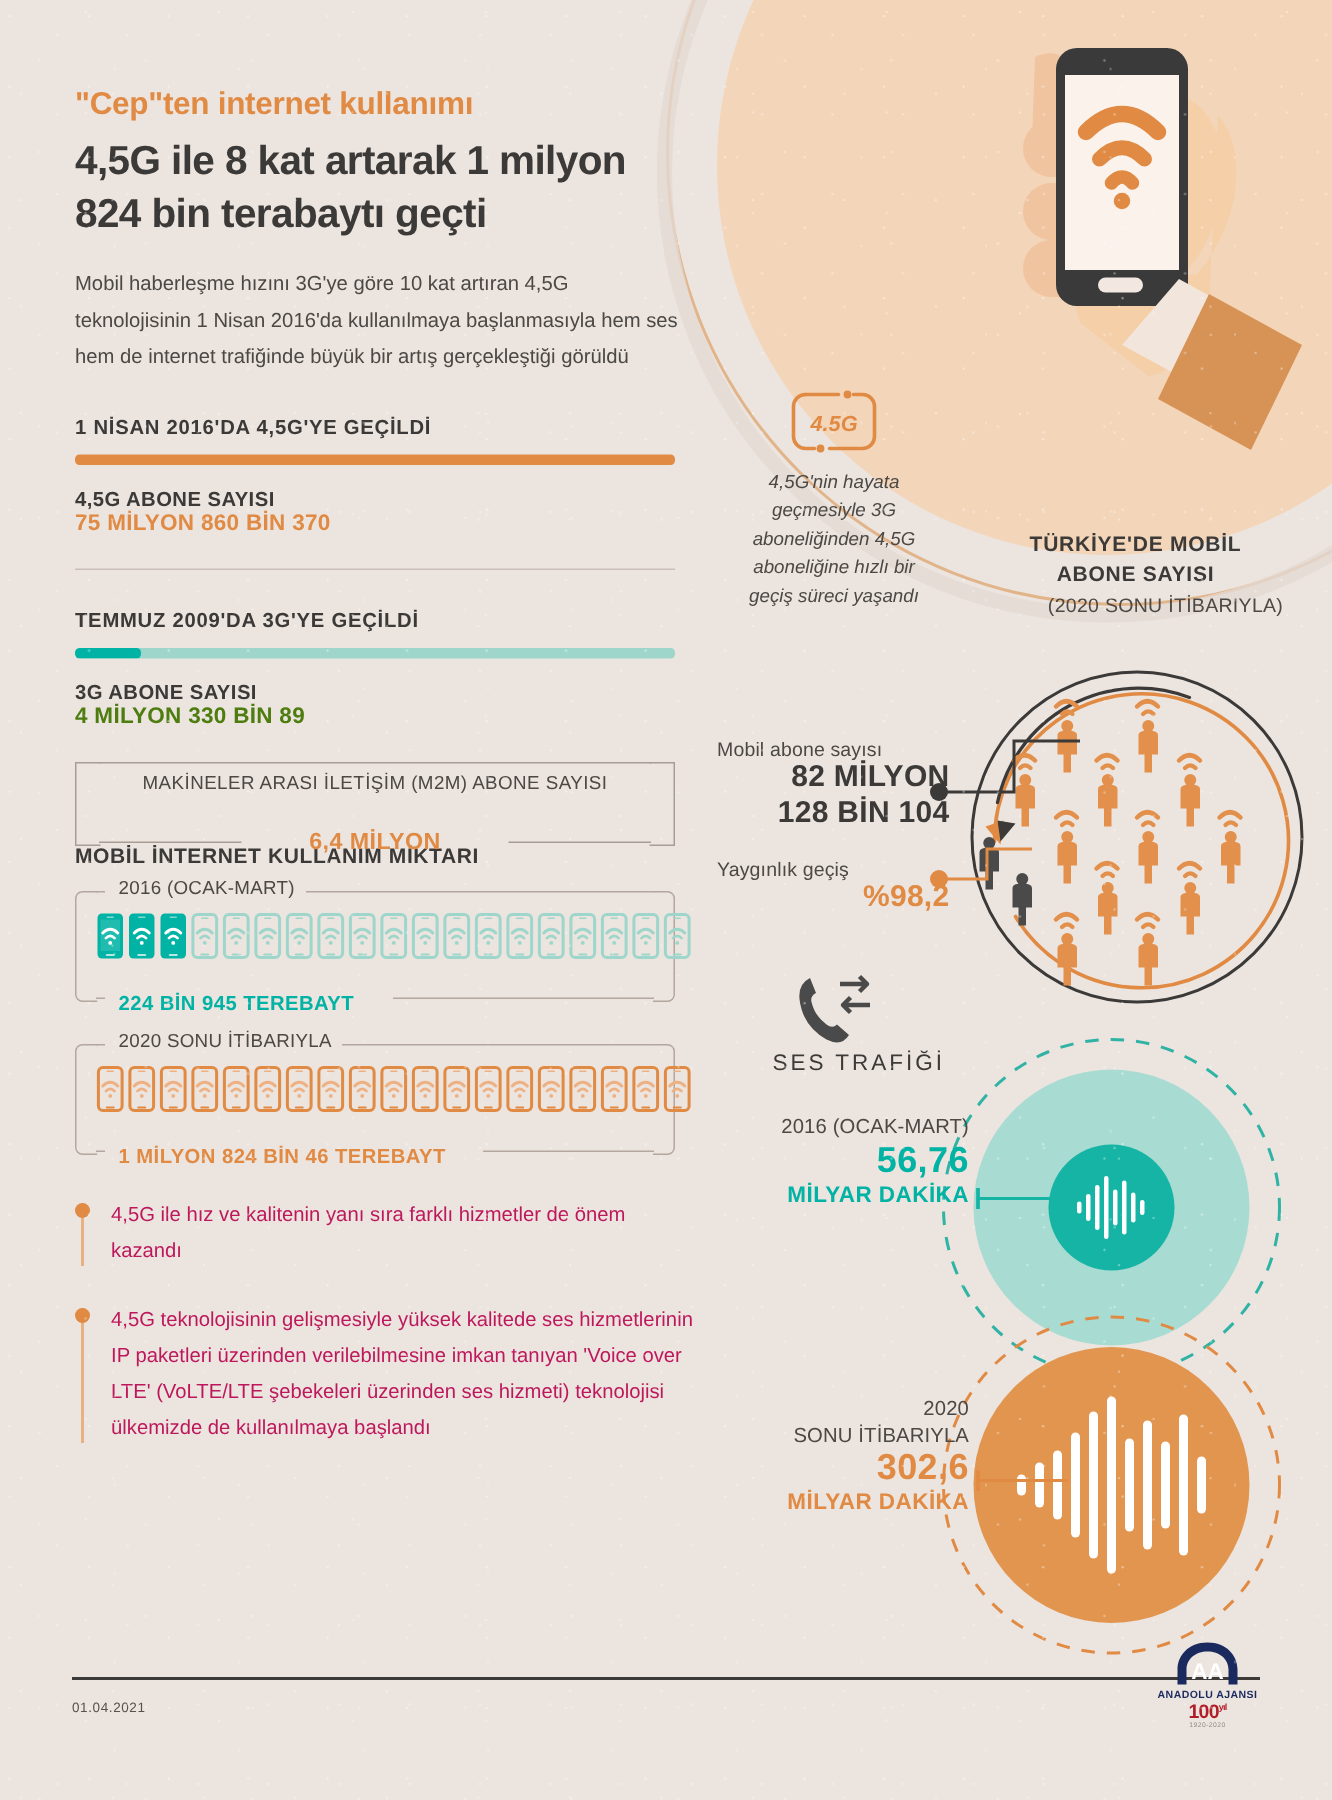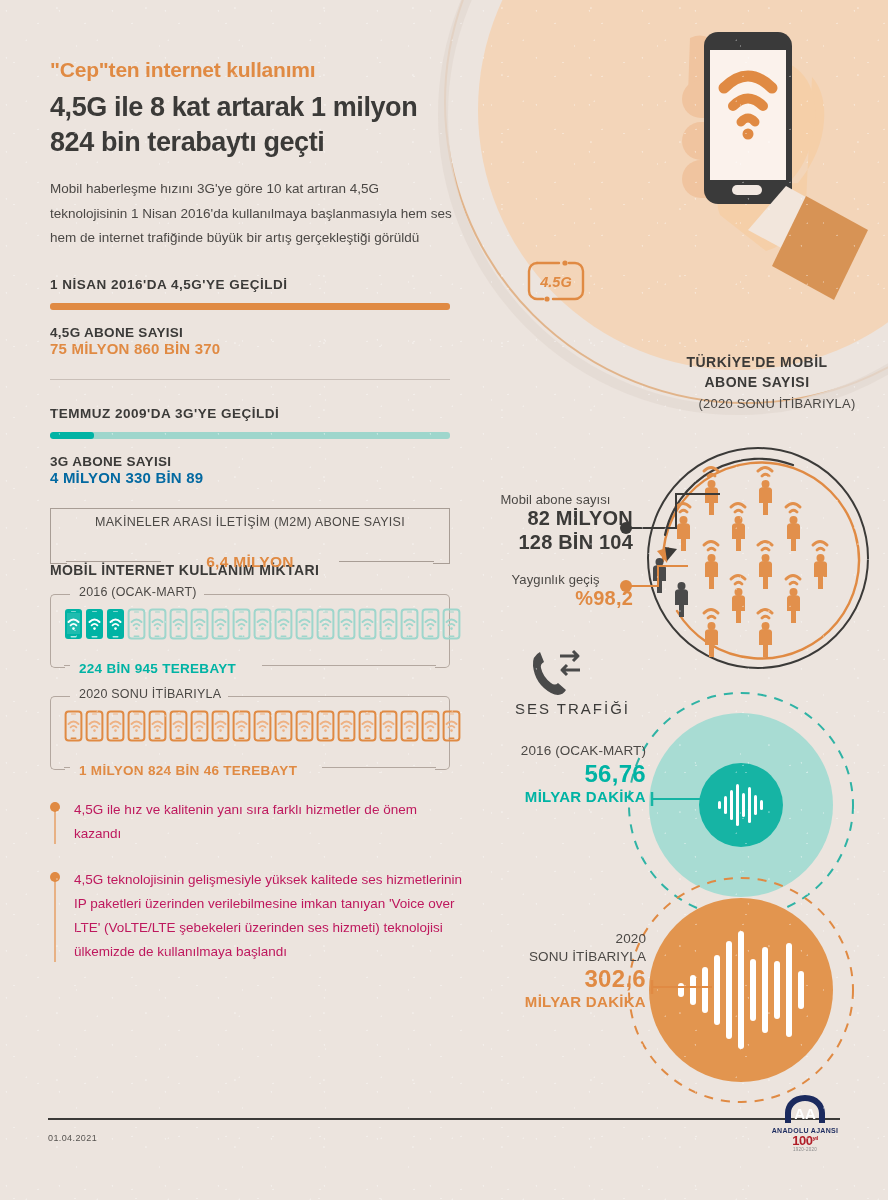--- a/index.html
+++ b/index.html
@@ -59,21 +59,21 @@
   .statblock{margin-top:26px;width:400px;}
   .stat-title{font-size:13.5px;font-weight:bold;letter-spacing:.5px;color:#3b3a38;}
   .bar{height:7px;border-radius:3px;margin-top:11px;position:relative;overflow:hidden;}
   .bar.orange{background:#e08a43;}
   .bar.teal{background:#9ed6cc;}
   .bar.teal .fill{position:absolute;left:0;top:0;height:100%;width:11%;background:#00b3a4;border-radius:3px;}
   .stat-row{display:flex;align-items:baseline;justify-content:space-between;margin-top:15px;flex-direction:column;}
   .stat-label{font-size:13.5px;font-weight:bold;letter-spacing:.3px;color:#3b3a38;}
   .stat-value{font-size:15px;font-weight:bold;letter-spacing:.2px;}
   .stat-value.orange{color:#e08a43;}
-  .stat-value.teal{color:#0369a1;}
+  .stat-value.teal{color:#4d7c0f;}
   .hr-thin{height:1px;background:#c9bfb8;margin:22px 0 0 0;width:400px;}
 
   
   .m2m{position:relative;margin-top:22px;width:400px;height:54px;}
   .m2m .br{position:absolute;border-color:#a89d95;border-style:solid;}
   .m2m .br-l{left:0;top:0;width:16px;height:100%;border-width:1px 0 1px 1px;}
   .m2m .br-r{right:0;top:0;width:16px;height:100%;border-width:1px 1px 1px 0;}
   .m2m .br-t{left:16px;right:16px;top:0;border-width:1px 0 0 0;}
   .m2m .br-bl{left:16px;bottom:0;width:95px;border-width:0 0 1px 0;}
   .m2m .br-brr{right:16px;bottom:0;width:95px;border-width:0 0 1px 0;}
@@ -128,21 +128,21 @@
 
   .tr-title{
     position:absolute;left:150px;top:352px;width:258px;text-align:center;
     font-size:14px;font-weight:bold;letter-spacing:.5px;line-height:1.45;color:#3b3a38;
   }
   .tr-sub{
     font-weight:normal;font-size:13px;letter-spacing:.2px;color:#4b4845;margin-left:40px;
   }
   .people-wrap{position:absolute;left:165px;top:443px;width:230px;height:230px;}
 
-  .annot-label{font-size:13px;color:#4b4845;text-align:center;letter-spacing:.1px;}
+  .annot-label{font-size:13px;color:#4b4845;text-align:left;letter-spacing:.1px;}
   .annot-big{font-size:20px;font-weight:bold;color:#3b3a38;text-align:right;line-height:1.18;letter-spacing:.2px;}
   .annot-big2{font-size:20px;font-weight:bold;color:#e08a43;text-align:right;letter-spacing:.2px;}
 
   .mob-annot{position:absolute;left:0;top:492px;width:155px;}
   .yay-annot{position:absolute;left:0;top:572px;width:155px;}
 
   .ses-icon{position:absolute;left:50px;top:648px;width:62px;height:52px;}
   .ses-title{
     position:absolute;left:12px;top:700px;width:140px;text-align:right;
     font-size:15px;font-weight:normal;letter-spacing:2px;color:#3b3a38;
@@ -599,20 +599,21 @@
     <div class="badge45">
       <svg width="62" height="42" viewBox="0 0 62 42">
         <path d="M12 3 h22" fill="none" stroke="#e08a43" stroke-width="2.4" stroke-linecap="round"></path>
         <path d="M44 3 h6 a8 8 0 0 1 8 8 v20 a8 8 0 0 1 -8 8 h-22" fill="none" stroke="#e08a43" stroke-width="2.4" stroke-linecap="round"></path>
         <path d="M18 39 h-6 a8 8 0 0 1 -8 -8 v-20 a8 8 0 0 1 8 -8" fill="none" stroke="#e08a43" stroke-width="2.4" stroke-linecap="round"></path>
         <circle cx="40" cy="3" r="2.6" fill="#e08a43"></circle>
         <circle cx="22" cy="39" r="2.6" fill="#e08a43"></circle>
         <text x="31" y="27" font-family="Liberation Sans, sans-serif" font-size="14.5" font-weight="bold" font-style="italic" fill="#e08a43" text-anchor="middle">4.5G</text>
       </svg>
     </div>
+    <div class="italic-note">4,5G'nin hayata geçmesiyle 3G aboneliğinden 4,5G aboneliğine hızlı bir geçiş süreci yaşandı</div>
 
     <div class="tr-title">
       <span>TÜRKİYE'DE MOBİL</span><br>
       <span>ABONE SAYISI</span><br>
       <span class="tr-sub">(2020 SONU İTİBARIYLA)</span>
     </div>
 
     <div class="people-wrap">
       <svg width="230" height="230" viewBox="0 0 230 230">
         <circle cx="115" cy="115" r="110" fill="none" stroke="#3b3a38" stroke-width="2"></circle>

